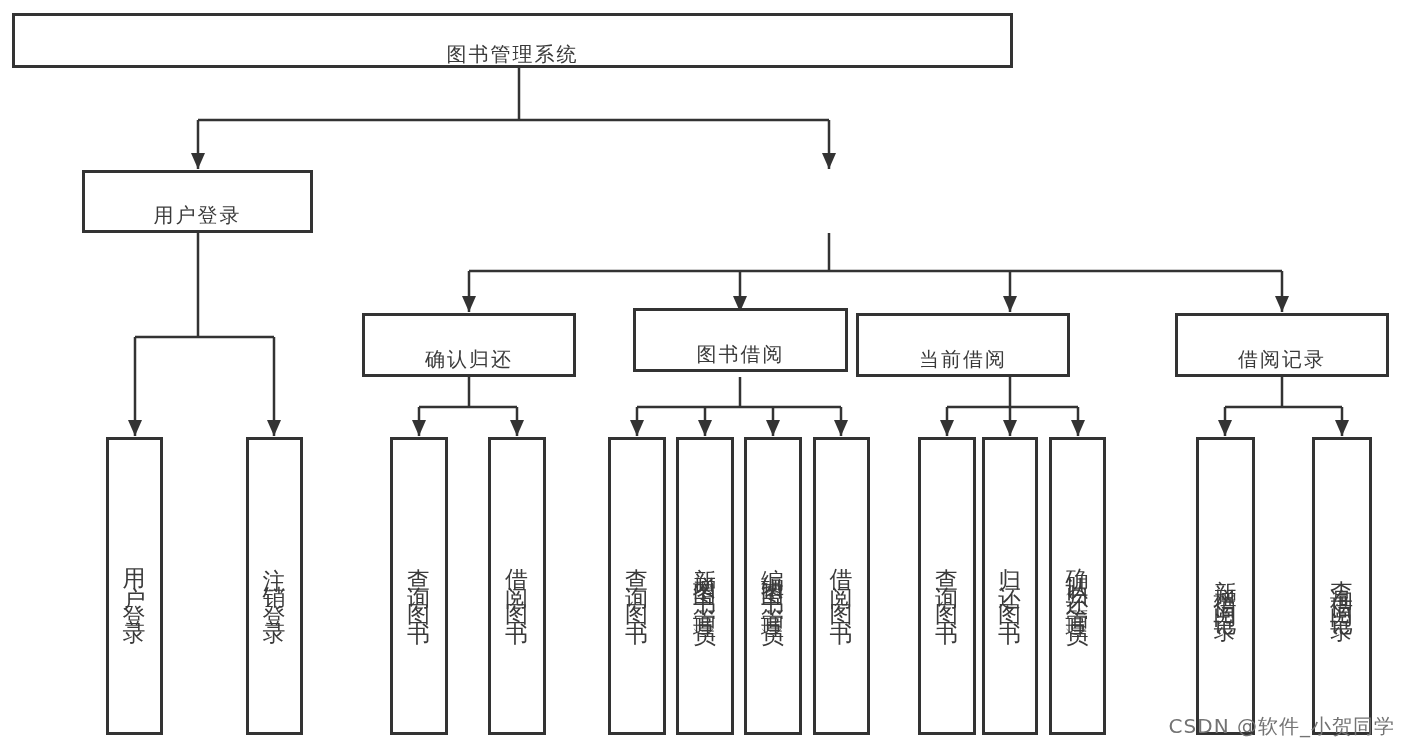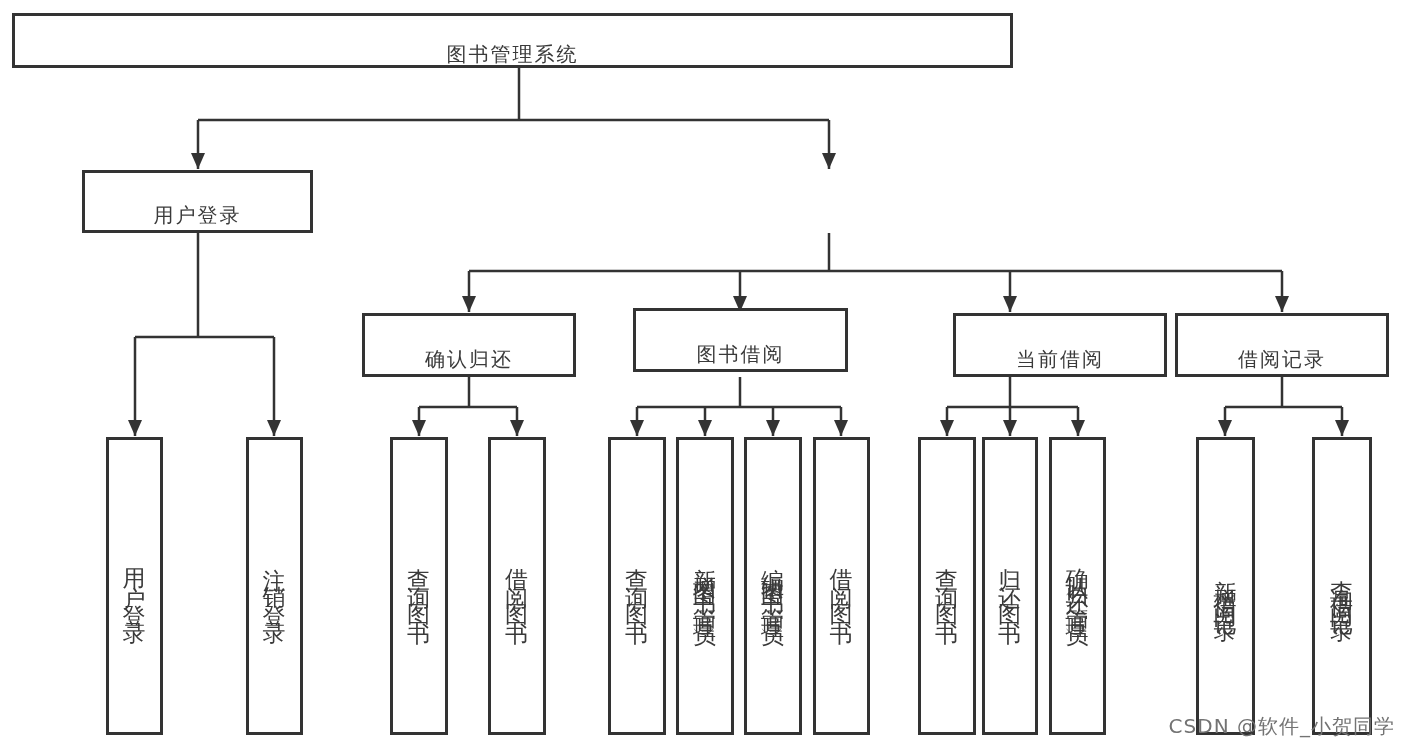--- a/index.html
+++ b/index.html
@@ -94,21 +94,21 @@
   <div class="node" style="left:82px;top:170px;width:231px;height:63px">
     <span class="node-label">用户登录</span>
   </div>
 
   <div class="node" style="left:362px;top:313px;width:214px;height:64px">
     <span class="node-label">确认归还</span>
   </div>
   <div class="node" style="left:633px;top:308px;width:215px;height:64px">
     <span class="node-label">图书借阅</span>
   </div>
-  <div class="node" style="left:953px;top:313px;width:214px;height:64px">
+  <div class="node" style="left:856px;top:313px;width:214px;height:64px">
     <span class="node-label">当前借阅</span>
   </div>
   <div class="node" style="left:1175px;top:313px;width:214px;height:64px">
     <span class="node-label">借阅记录</span>
   </div>
 
   <div class="node" style="left:106px;top:437px;width:57px;height:298px">
     <span class="leaf-label ls-wide">用户登录</span>
   </div>
   <div class="node" style="left:246px;top:437px;width:57px;height:298px">

